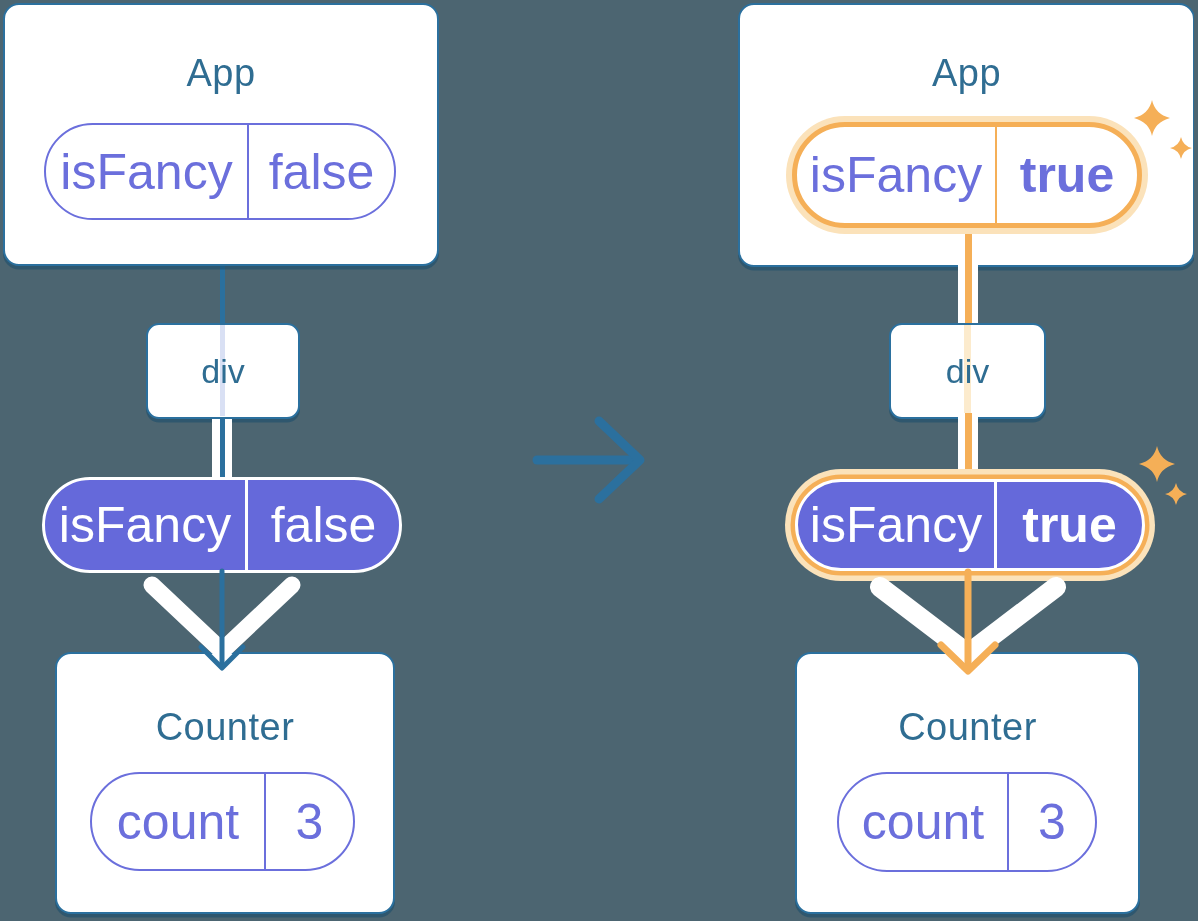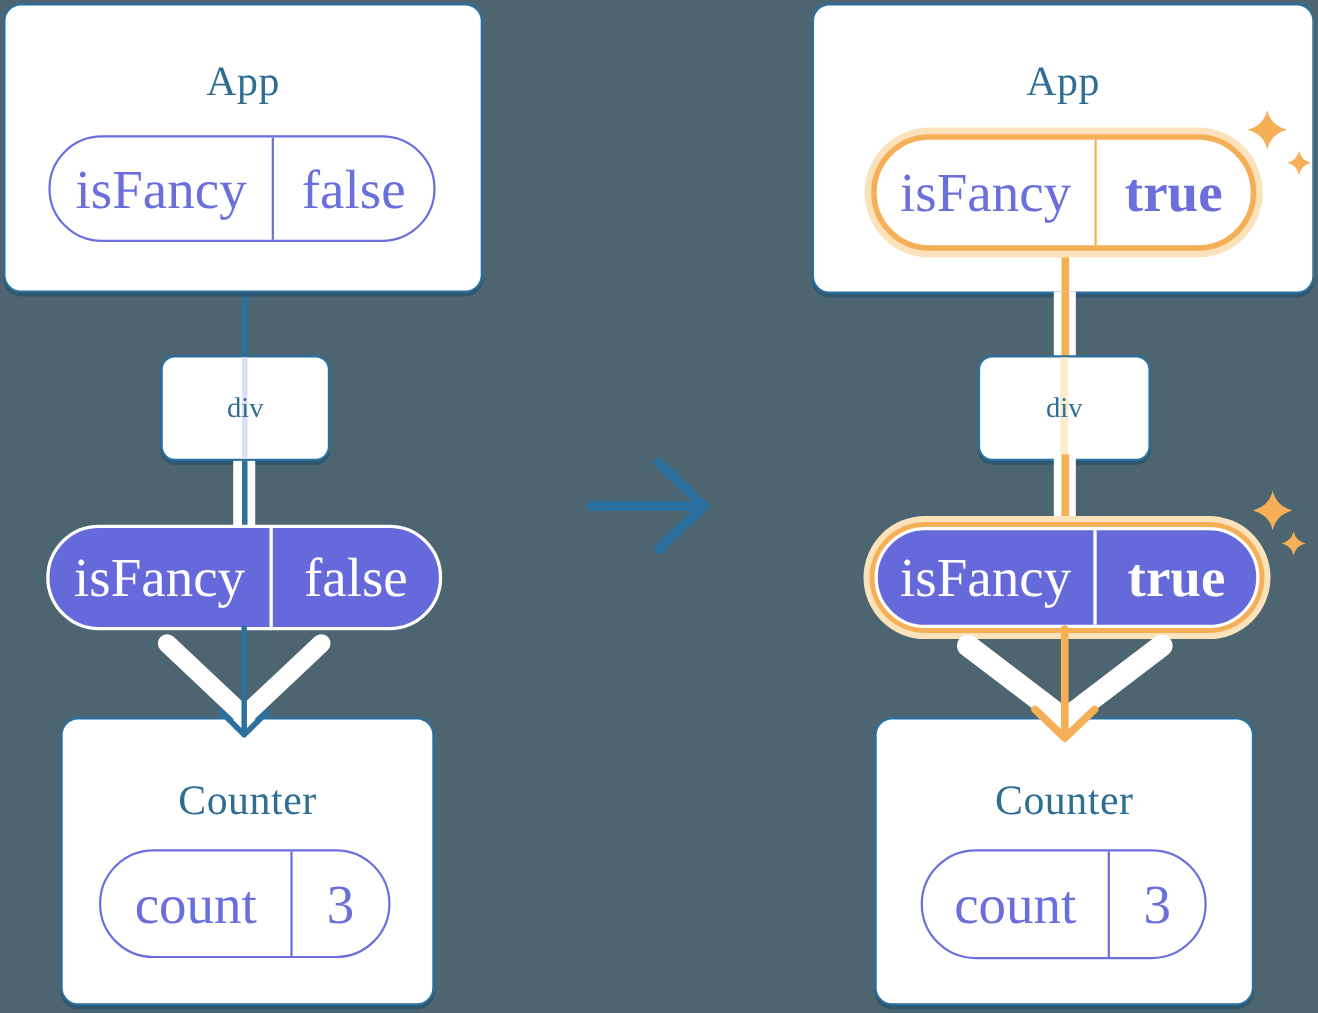--- a/index.html
+++ b/index.html
@@ -1,31 +1,31 @@
 <!DOCTYPE html>
 <html style="--bg: #4C6571; --white: #FFFFFF; --blue: #2B709E; --teal_text: #2F6D92; --purple: #6B6FDC; --purple_fill: #6569DA; --lavender: #D9E0F4; --cream: #FBE2BA; --cream_stripe: #FCEBCD; --orange: #F5AF57;"><head>
 <meta charset="utf-8">
 <style>
   html,body{margin:0;padding:0;background:#4C6571;}
   .canvas{position:relative;width:1194px;height:921px;background:var(--bg);
-    font-family:Liberation Serif, serif;overflow:hidden;}
+    font-family:Liberation Sans, sans-serif;overflow:hidden;}
 
   
   .card{position:absolute;background:var(--white);border:2.5px solid var(--blue);
     border-radius:16px;box-shadow:0 3.5px 0 rgba(24,77,108,.55);box-sizing:border-box;}
   .card-title{position:absolute;left:0;right:0;text-align:center;color:var(--teal_text);
     font-size:38px;font-weight:500;letter-spacing:.5px;}
   #app-card-l{left:3px;top:3px;width:436px;height:263px;}
   #app-card-r{left:738px;top:3px;width:457px;height:264px;}
   #div-card-l{left:146px;top:323px;width:154px;height:96px;border-radius:13px;}
   #div-card-r{left:889px;top:323px;width:157px;height:96px;border-radius:13px;}
   #counter-card-l{left:55px;top:652px;width:340px;height:262px;}
   #counter-card-r{left:795px;top:652px;width:345px;height:262px;}
   .div-label{position:absolute;inset:0;display:flex;align-items:center;justify-content:center;
-    color:var(--teal_text);font-size:26px;font-weight:500;border-radius:12px;}
+    color:var(--teal_text);font-size:34px;font-weight:500;border-radius:12px;}
 
   
   .pill{position:absolute;display:flex;align-items:stretch;box-sizing:border-box;
     border-radius:60px;font-size:50px;}
   .pill .cell{display:flex;align-items:center;justify-content:center;box-sizing:border-box;}
   .pill .value{flex:1;}
   #app-pill-l{left:44px;top:123px;width:352px;height:97px;border:2.5px solid var(--purple);
     color:var(--purple);background:var(--white);}
   #app-pill-l .name{width:201px;}
   #app-pill-l .value{border-left:2.5px solid var(--purple);}

